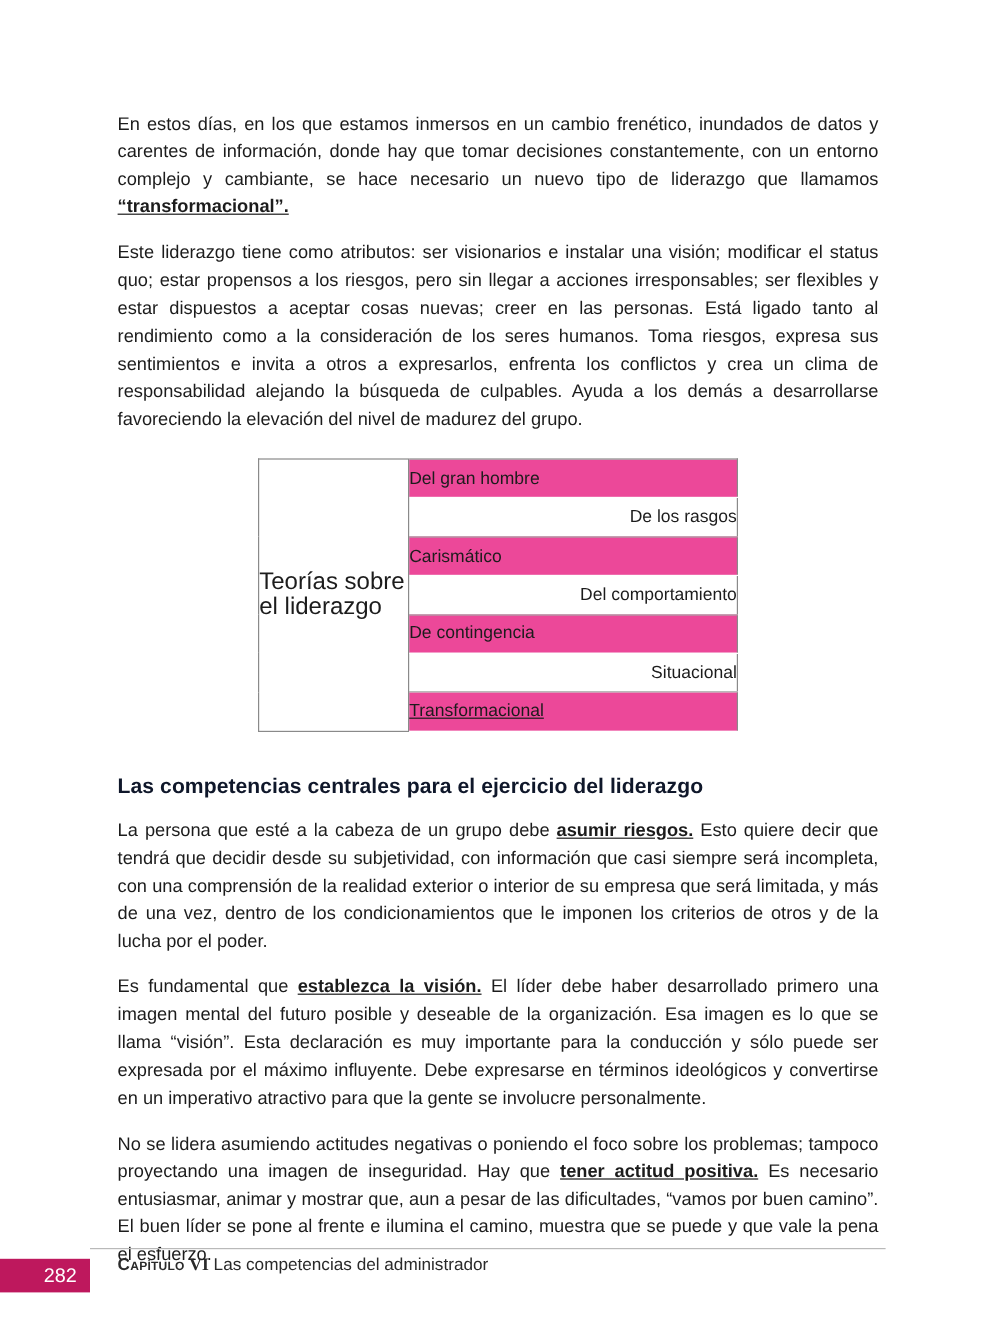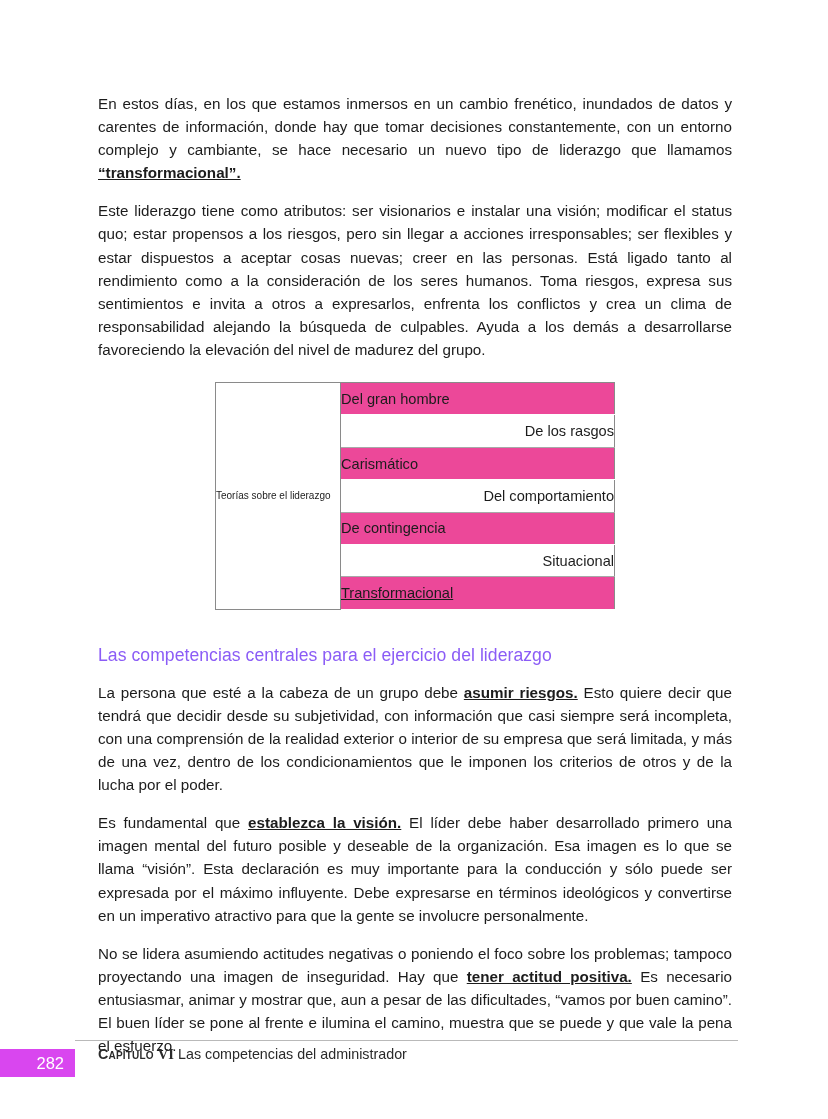--- a/index.html
+++ b/index.html
@@ -57,21 +57,21 @@
   }
   table.theories td {
     padding: 0;
     vertical-align: middle;
   }
   td.label-cell {
     width: 124px;
     background: #ffffff;
     border-right: 1px solid #8a8a8a;
     padding: 6px 0 6px 22px;
-    font-size: 10px;
+    font-size: 20px;
     line-height: 20.5px;
     color: #1c1c1c;
     vertical-align: middle;
   }
   td.item-cell {
     height: 31.4px;
     padding: 0 0 0 10px;
     font-size: 14.6px;
     color: #1c1c1c;
     border-bottom: 1px solid #ffffff;
@@ -80,22 +80,22 @@
   tr.plain  td.item-cell { background: #ffffff; }
   tr.last td.item-cell { border-bottom: none; text-decoration: underline; }
   tr.plain td.item-cell { border-bottom: 1px solid #a8a8a8; text-align: right; }
   tr.shaded td.item-cell { border-bottom: 1px solid #ffffff; }
 
   
   h2.section-heading {
     margin: 34px 0 14px 0;
     font-size: 17.6px;
     line-height: 23px;
-    font-weight: normal;
-    color: #8b5cf6;
+    font-weight: bold;
+    color: #0f172a;
     letter-spacing: 0.05px;
   }
 
   
   .footer {
     position: absolute;
     left: 0;
     top: 1034px;
     width: 828px;
     height: 85px;
@@ -107,21 +107,21 @@
     width: 663px;
     height: 1px;
     background: #b9b9b9;
   }
   .page-num-box {
     position: absolute;
     left: 0;
     top: 15px;
     width: 75px;
     height: 28px;
-    background: #d946ef;
+    background: #be185d;
     color: #ffffff;
     font-size: 16.5px;
     display: flex;
     align-items: center;
     justify-content: flex-end;
     padding-right: 11px;
     box-sizing: border-box;
   }
   .footer-text {
     position: absolute;

